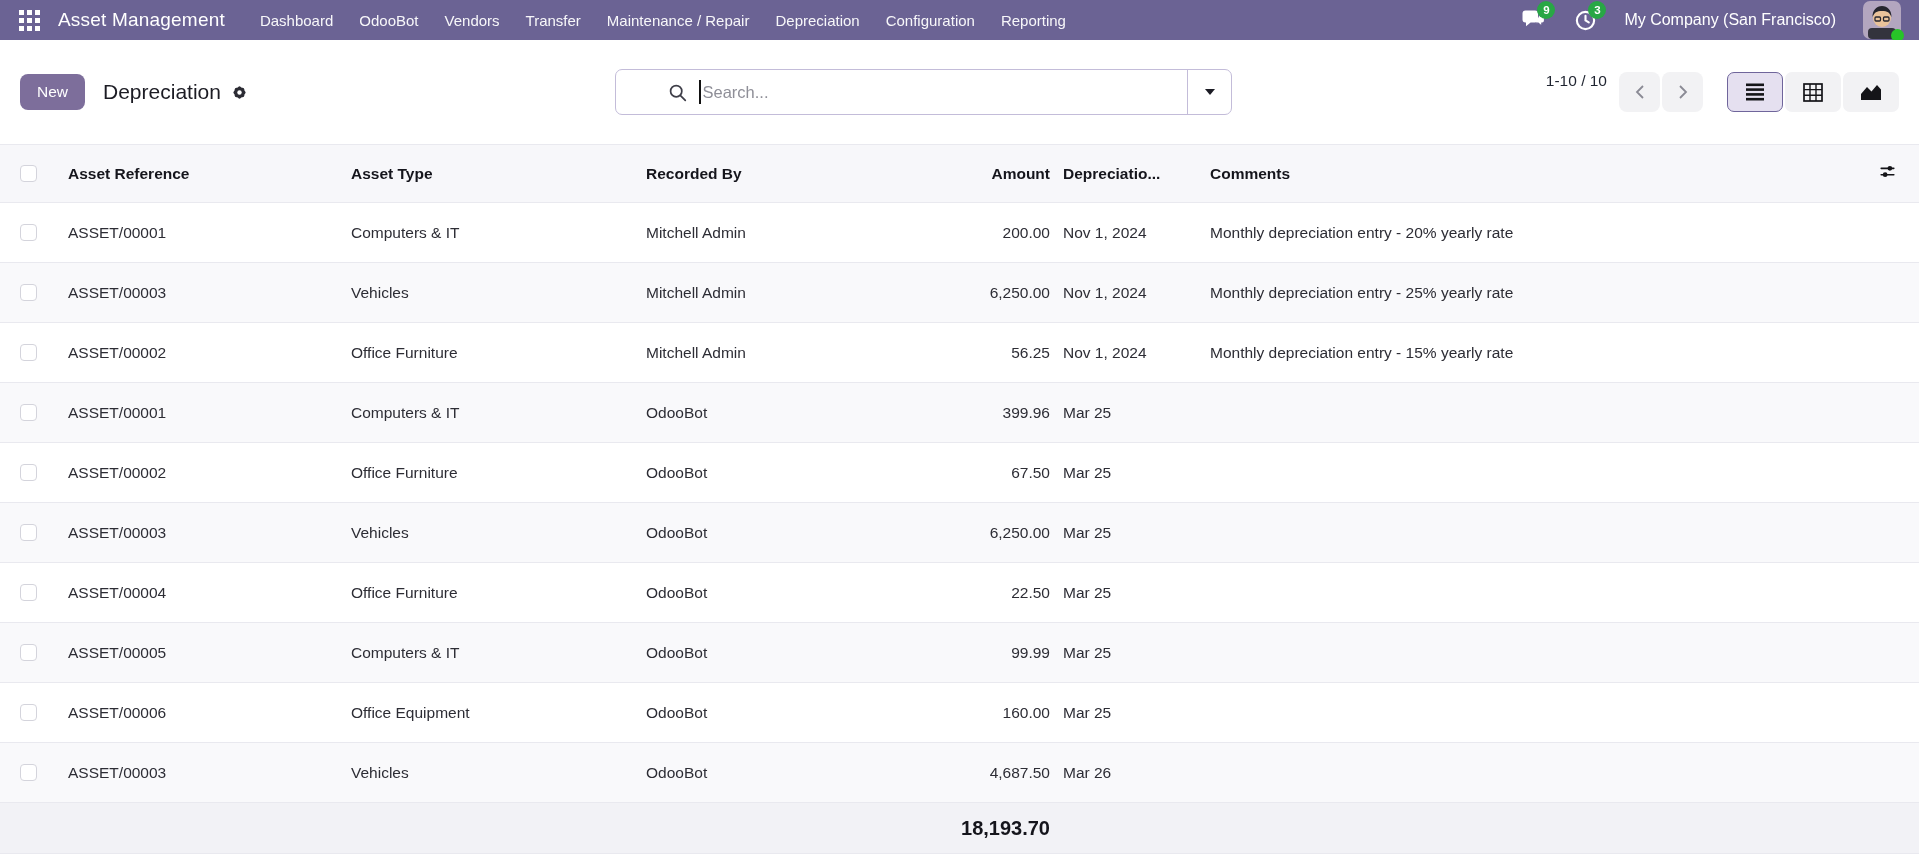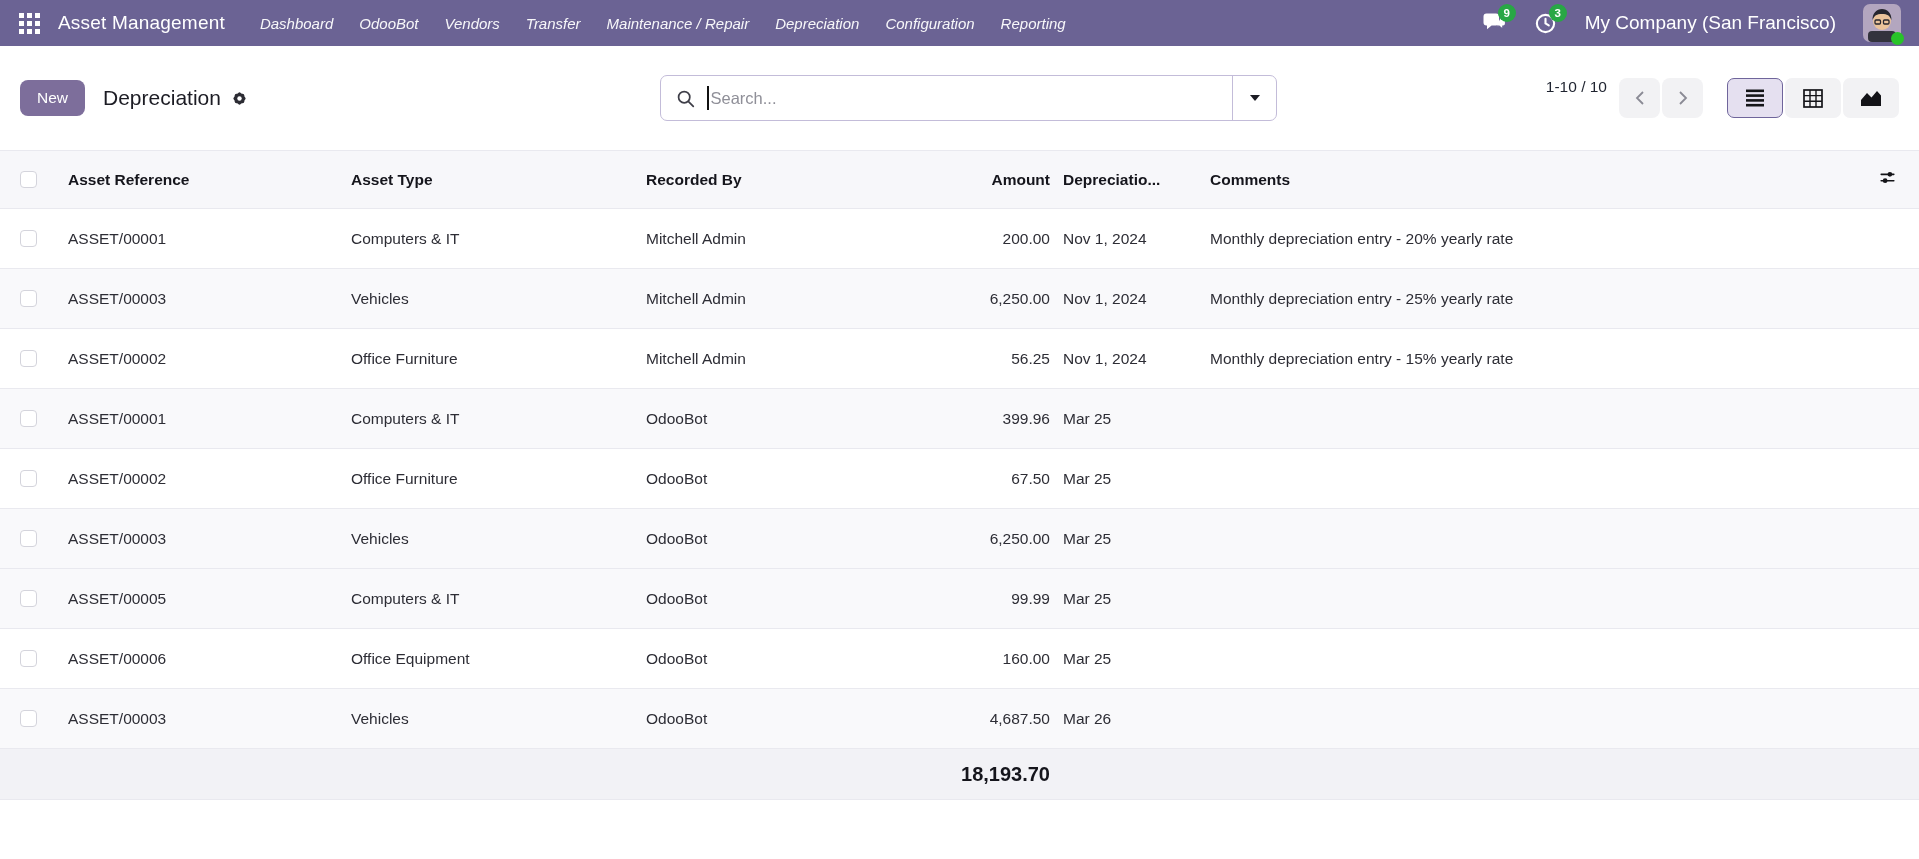--- a/index.html
+++ b/index.html
@@ -6,46 +6,46 @@
     --navbar-bg:#6b6394; --navbar-notch:#453e6b; --btn-purple:#7d6e9b;
     --badge-green:#28a745; --status-green:#28c428;
     --active-view-bg:#e5e0f0; --active-view-border:#6f659b;
     --muted-btn-bg:#f2f2f4; --search-border:#c3bcd9;
     --row-border:#e9e9ef; --stripe:#f9f9fb; --header-bg:#f7f7fa; --footer-bg:#f2f2f6;
     --text:#2d2d35; --header-text:#15151c; --placeholder:#8f8f98;
   }
   *{box-sizing:border-box;margin:0;padding:0;}
   body{width:1919px;height:859px;overflow:hidden;background:#fff;
        font-family:"Liberation Sans",sans-serif;color:var(--text);}
-  .navbar{height:46px;background:var(--navbar-bg);display:flex;align-items:center;
+  .navbar{height:40px;background:var(--navbar-bg);display:flex;align-items:center;
           padding:0 18px 0 16px;color:#fff;position:relative;}
   .apps-btn{width:26px;height:26px;display:flex;align-items:center;justify-content:center;cursor:pointer;}
   .brand{font-size:19px;font-weight:500;margin-left:16px;letter-spacing:.2px;white-space:nowrap;cursor:pointer;}
-  .nav-menu{display:flex;align-items:center;margin-left:22px;font-style:italic;}
+  .nav-menu{display:flex;align-items:center;margin-left:22px;}
   .nav-item{font-size:15px;color:rgba(255,255,255,.95);padding:6px 13px;border-radius:6px;
             white-space:nowrap;cursor:pointer;}
   .systray{margin-left:auto;display:flex;align-items:center;gap:27px;}
   .tray-icon{position:relative;width:24px;height:24px;cursor:pointer;display:flex;align-items:center;justify-content:center;}
   .badge{position:absolute;top:-7px;right:-9px;min-width:18px;height:18px;border-radius:9px;
          background:var(--badge-green);color:#fff;font-size:11.5px;font-weight:700;
          display:flex;align-items:center;justify-content:center;padding:0 4px;}
-  .company{font-size:19px;white-space:nowrap;cursor:pointer;}
+  .company{font-size:16px;white-space:nowrap;cursor:pointer;}
   .avatar-wrap{position:relative;width:38px;height:38px;cursor:pointer;}
   .avatar-wrap svg{border-radius:7px;display:block;}
   .status-dot{position:absolute;right:-3px;bottom:-3px;width:13px;height:13px;border-radius:50%;
               background:var(--status-green);}
   .notch{position:absolute;left:0;top:46px;width:56px;height:4px;background:var(--navbar-notch);}
 
   .control-panel{height:104px;display:flex;align-items:center;padding:0 20px;position:relative;background:#fff;}
   .btn-new{background:var(--btn-purple);color:#fff;border:none;border-radius:8px;
            font-size:15.5px;font-weight:500;padding:9px 17px;cursor:pointer;font-family:inherit;}
   .page-title{font-size:21px;color:#1c1c24;margin-left:18px;font-weight:400;}
   .gear{margin-left:10px;cursor:pointer;display:flex;align-items:center;}
-  .searchbar{position:absolute;left:660px;top:50%;transform:translateY(-50%);width:617px;height:46px;
-             border:1px solid var(--search-border);border-radius:7px;display:flex;align-items:center;background:#fff;}
+  .searchbar{position:absolute;left:615px;top:50%;transform:translateY(-50%);width:617px;height:46px;
+             border:1px solid var(--search-border);border-radius:7px;display:flex;align-items:center;background:#fff;padding-left:37px;}
   .searchbar .mag{margin:0 12px 0 15px;display:flex;}
   .cursorline{width:1.5px;height:24px;background:#111;margin-right:2px;}
   .search-input{flex:1;border:none;outline:none;font-size:16.5px;color:var(--text);
                 font-family:inherit;background:transparent;}
   .search-input::placeholder{color:var(--placeholder);}
   .search-caret{width:44px;align-self:stretch;border-left:1px solid var(--search-border);
                 display:flex;align-items:center;justify-content:center;cursor:pointer;}
   .cp-right{margin-left:auto;display:flex;align-items:flex-start;}
   .pager-text{font-size:15.5px;color:#1f2430;margin-right:12px;cursor:pointer;white-space:nowrap;}
   .pager-btn{width:41px;height:40px;background:var(--muted-btn-bg);border:none;border-radius:8px;
@@ -315,20 +315,32 @@
         </td>
         <td class="c-ref">ASSET/00003</td>
         <td class="c-type">Vehicles</td>
         <td class="c-by">OdooBot</td>
         <td class="c-amount">6,250.00</td>
         <td class="c-date">Mar 25</td>
         <td class="c-comments"></td>
         <td class="c-end"></td>
       </tr>
 
+      <tr class="data-row">
+        <td class="c-check">
+          <input type="checkbox" style="">
+        </td>
+        <td class="c-ref">ASSET/00004</td>
+        <td class="c-type">Office Furniture</td>
+        <td class="c-by">OdooBot</td>
+        <td class="c-amount">22.50</td>
+        <td class="c-date">Mar 25</td>
+        <td class="c-comments"></td>
+        <td class="c-end"></td>
+      </tr>
 
       <tr class="data-row stripe">
         <td class="c-check">
           <input type="checkbox" style="">
         </td>
         <td class="c-ref">ASSET/00005</td>
         <td class="c-type">Computers &amp; IT</td>
         <td class="c-by">OdooBot</td>
         <td class="c-amount">99.99</td>
         <td class="c-date">Mar 25</td>

